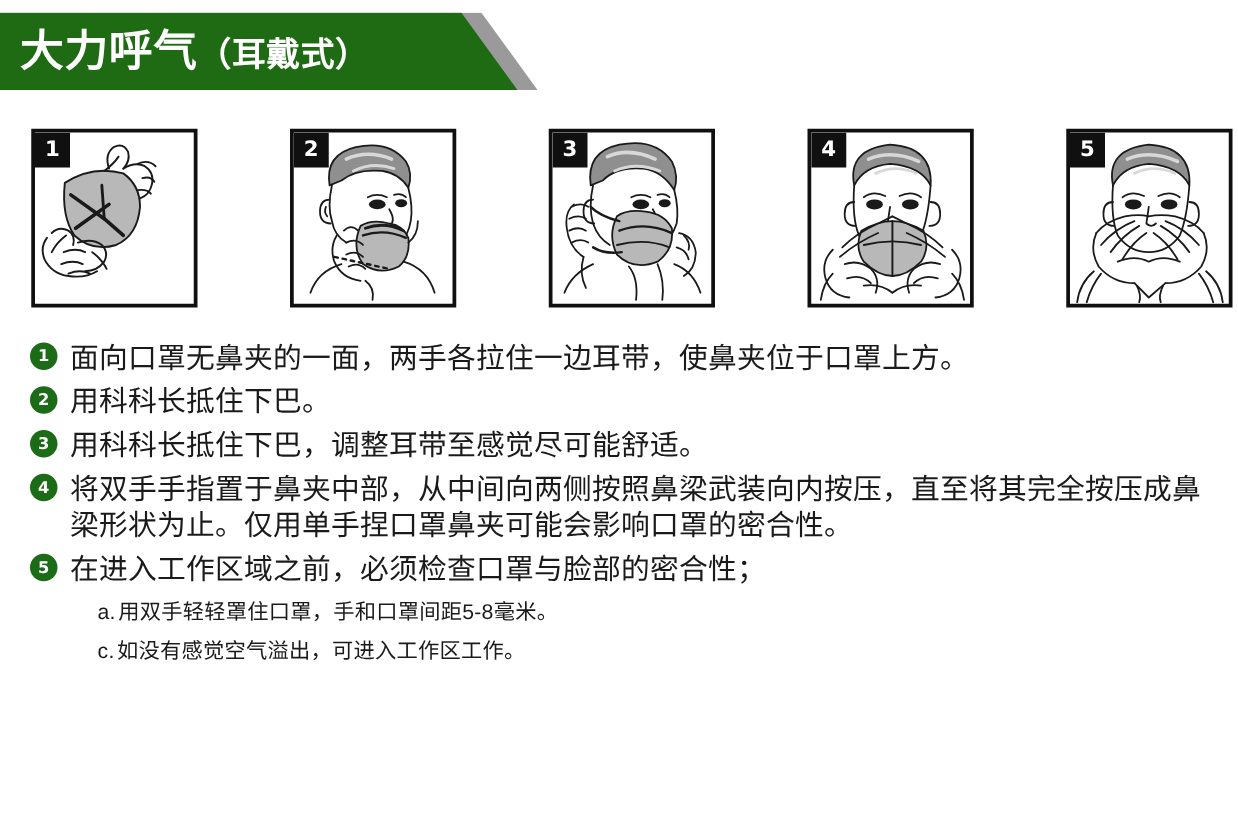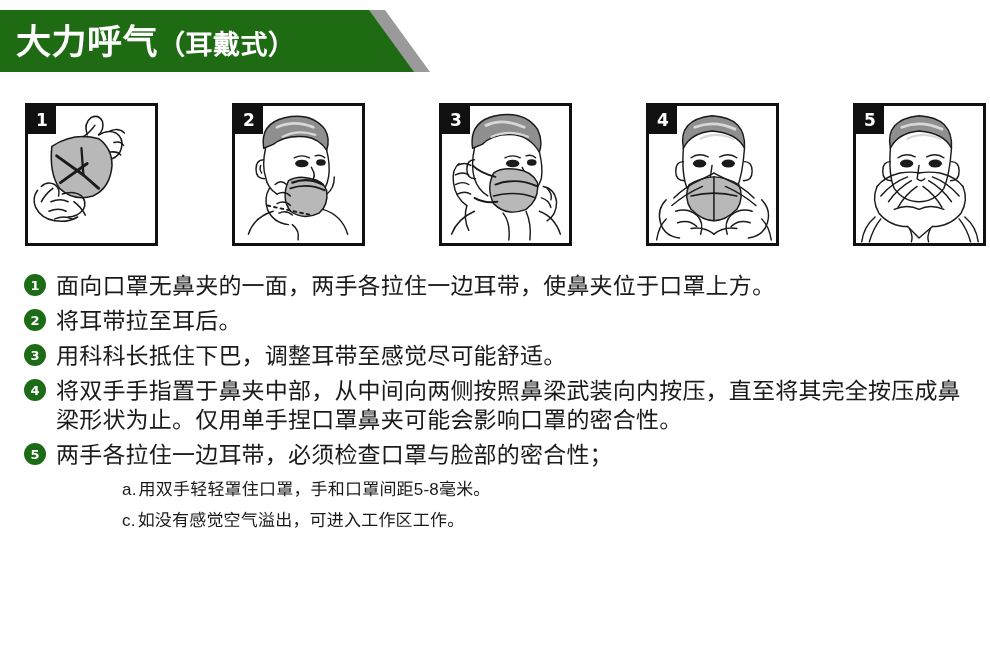--- a/index.html
+++ b/index.html
@@ -146,21 +146,20 @@
   .substeps {
     margin-top: 4px;
     padding-left: 22px;
   }
   .substep {
     font-size: 17px;
     line-height: 31px;
     color: #1a1a1a;
     letter-spacing: 0.2px;
     white-space: nowrap;
-    margin-left: 44px;
   }
   .substep .sub-marker {
     font-family: "Liberation Sans", sans-serif;
     margin-right: 2px;
   }
 </style>
 </head>
 <body>
 
 <div class="banner">
@@ -392,36 +391,36 @@
 
 <div class="steps">
 
   <div class="step">
     <div class="badge">1</div>
     <div class="step-text">面向口罩无鼻夹的一面，两手各拉住一边耳带，使鼻夹位于口罩上方。</div>
   </div>
 
   <div class="step">
     <div class="badge">2</div>
-    <div class="step-text">将耳带拉至耳后。</div>
+    <div class="step-text">用科科长抵住下巴。</div>
   </div>
 
   <div class="step">
     <div class="badge">3</div>
     <div class="step-text">用科科长抵住下巴，调整耳带至感觉尽可能舒适。</div>
   </div>
 
   <div class="step">
     <div class="badge">4</div>
     <div class="step-text">将双手手指置于鼻夹中部，从中间向两侧按照鼻梁武装向内按压，直至将其完全按压成鼻梁形状为止。仅用单手捏口罩鼻夹可能会影响口罩的密合性。</div>
   </div>
 
   <div class="step">
     <div class="badge">5</div>
-    <div class="step-text">两手各拉住一边耳带，必须检查口罩与脸部的密合性；</div>
+    <div class="step-text">在进入工作区域之前，必须检查口罩与脸部的密合性；</div>
     <div class="substeps">
       <div class="substep">
         <span class="sub-marker">a.</span><span>用双手轻轻罩住口罩，手和口罩间距5-8毫米。</span>
       </div>
       <div class="substep">
         <span class="sub-marker">c.</span><span>如没有感觉空气溢出，可进入工作区工作。</span>
       </div>
     </div>
   </div>
 

